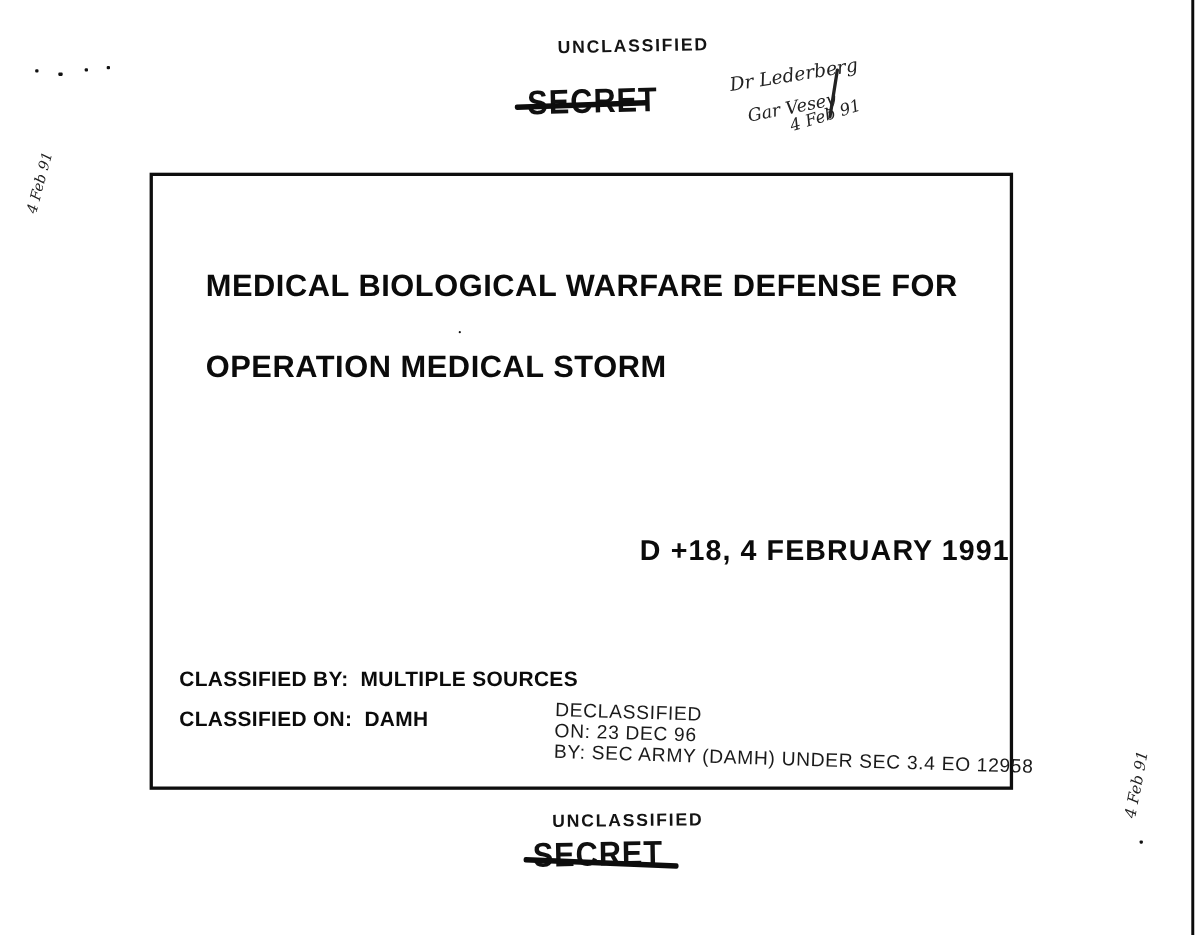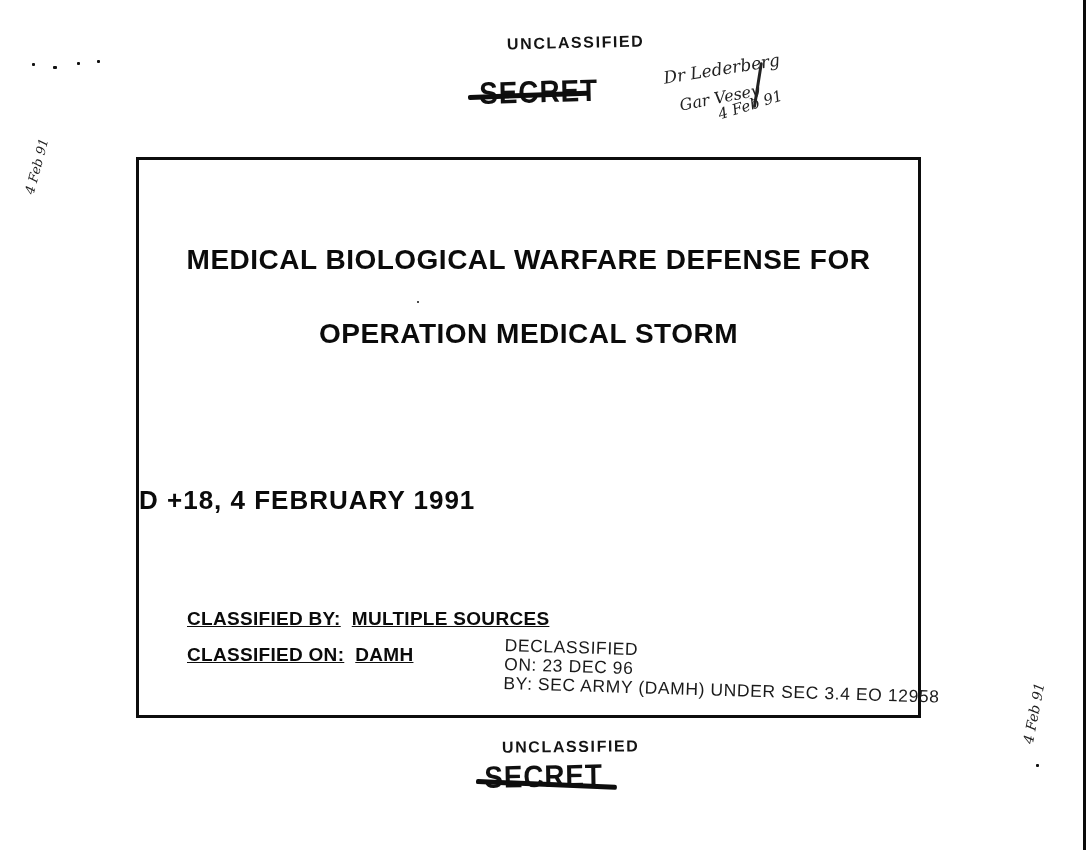--- a/index.html
+++ b/index.html
@@ -49,40 +49,40 @@
   
   .title-box {
     position: absolute;
     left: 136px; top: 157px;
     width: 779px; height: 555px;
     border: 3px solid #0d0d0d;
   }
   .title-line {
     position: absolute;
     left: 0; width: 100%;
-    text-align: center;
     font-weight: bold;
     font-size: 28px;
     letter-spacing: 0.5px;
     white-space: nowrap;
     color: #0b0b0b;
+    padding-left: 48px;
   }
   .title-line.l1 { top: 84px; }
   .title-line.l2 { top: 158px; }
   .date-line {
     position: absolute;
     left: 0; top: 325px; width: 100%;
-    text-align: left;
+    text-align: right;
     font-weight: bold;
     font-size: 26px;
     letter-spacing: 1px;
     white-space: nowrap;
     color: #0b0b0b;
   }
-  .class-block { position: absolute; left: 48px; top: 448px; text-decoration: underline; }
+  .class-block { position: absolute; left: 24px; top: 448px; }
   .class-row {
     font-weight: bold;
     font-size: 19px;
     letter-spacing: 0.3px;
     white-space: nowrap;
     color: #0b0b0b;
     margin-bottom: 14px;
   }
   .class-row .val { margin-left: 11px; }
   .stamp {

